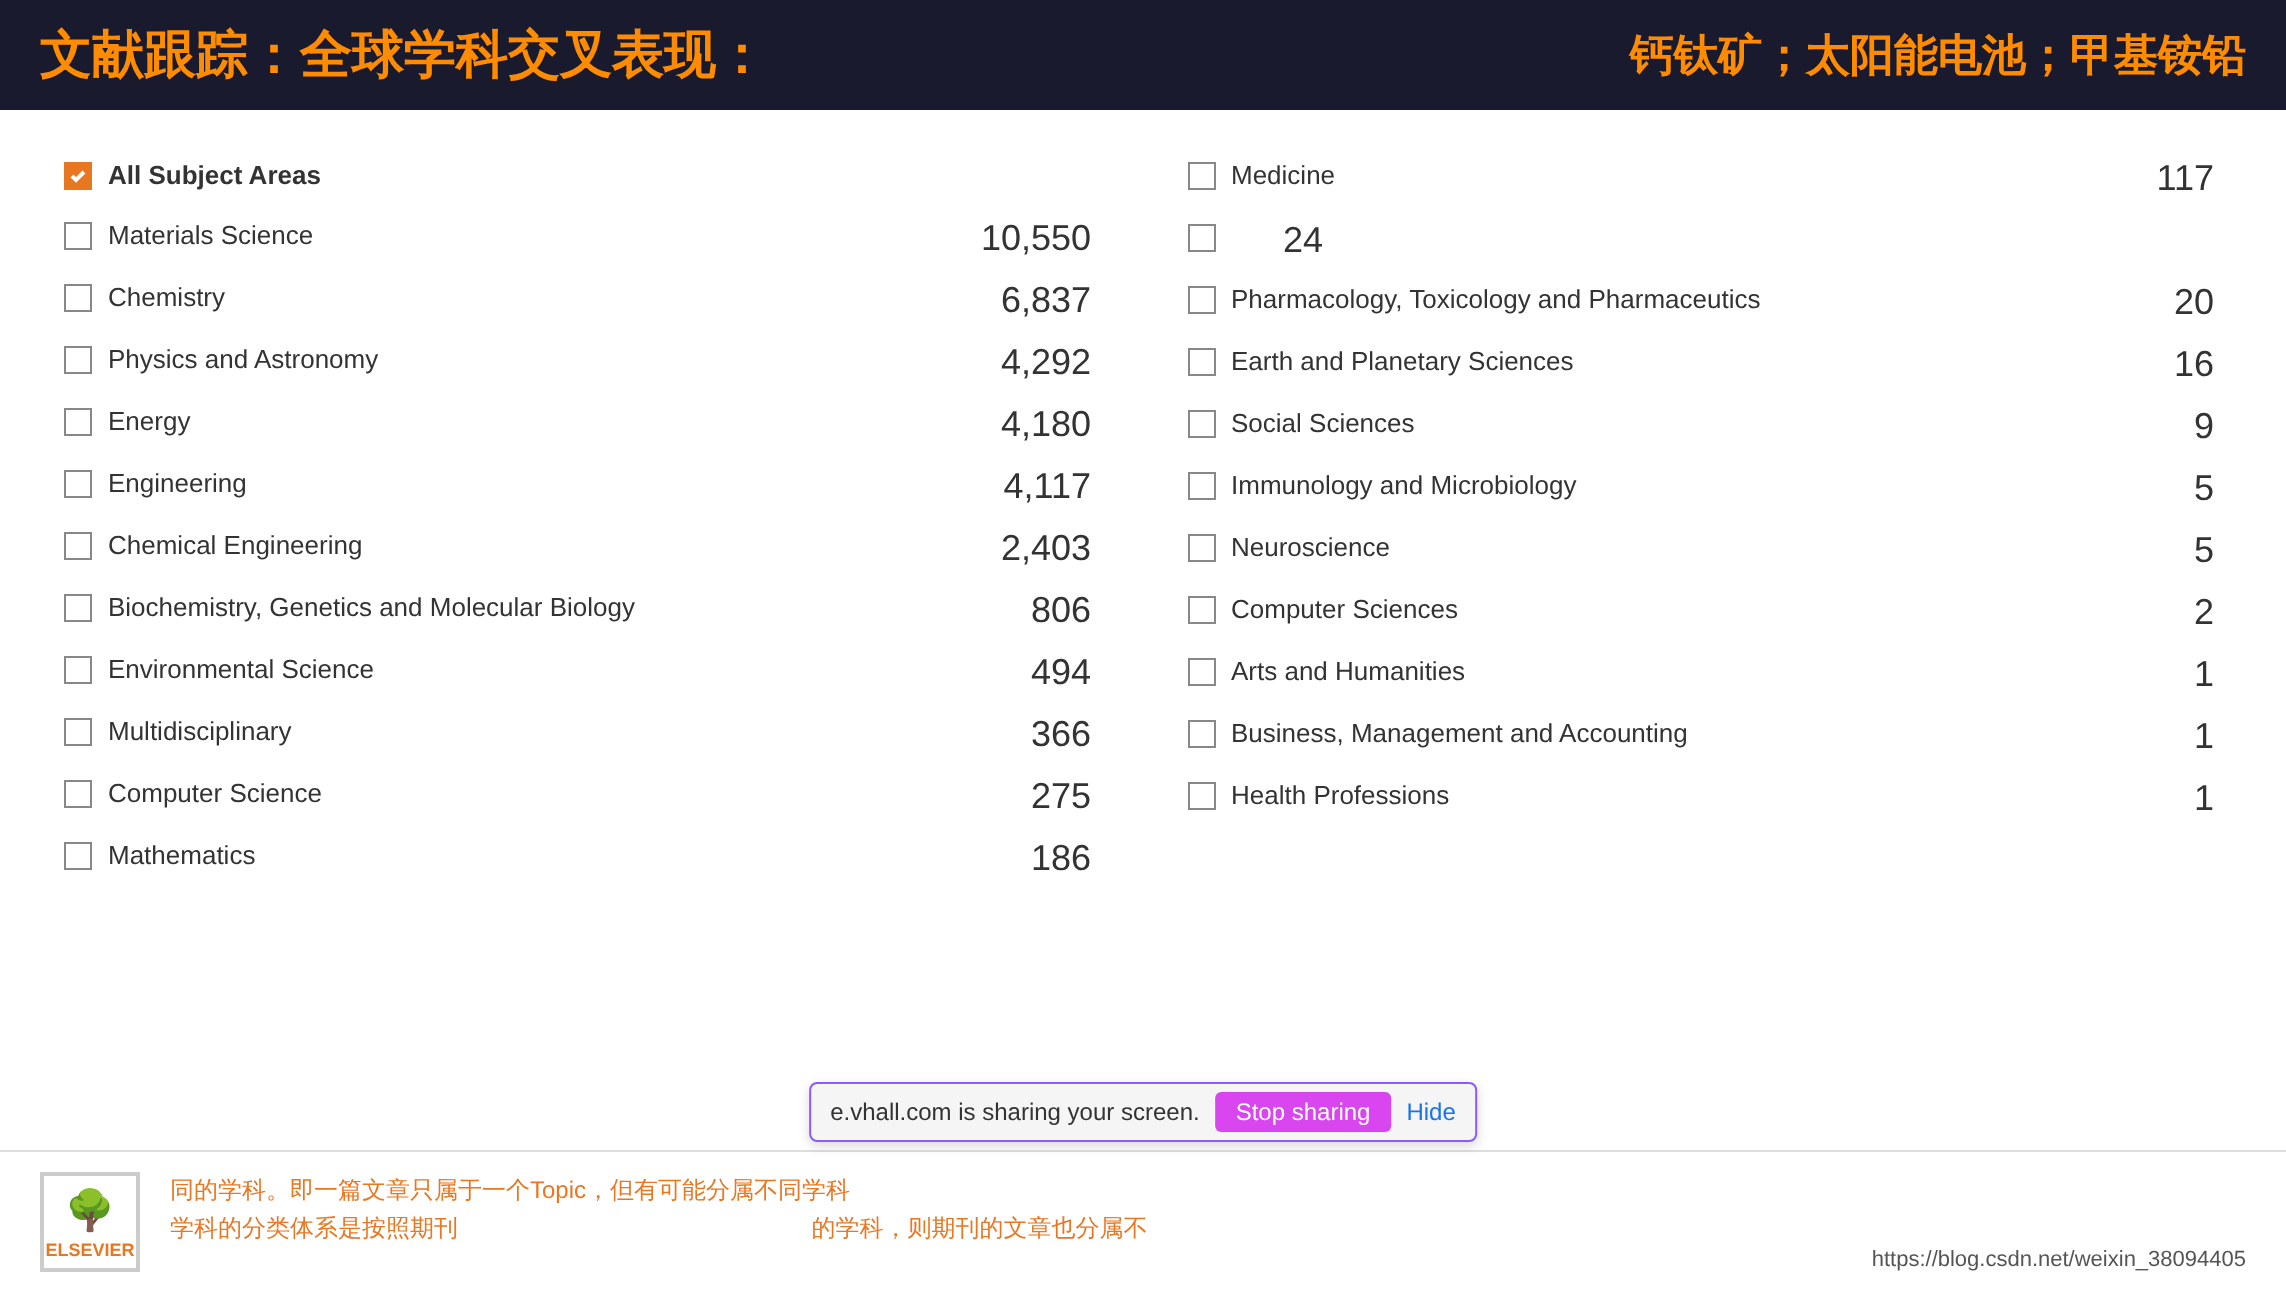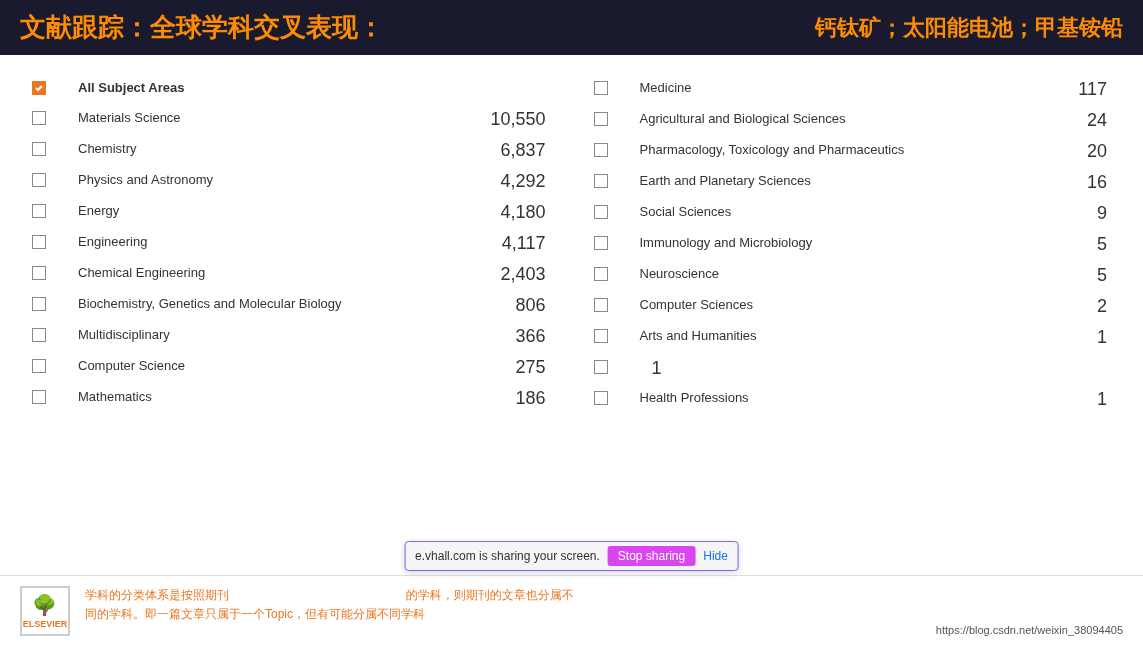--- a/index.html
+++ b/index.html
@@ -74,21 +74,20 @@
       display: flex;
       align-items: center;
       justify-content: center;
     }
 
     .subject-name {
       flex: 1;
       font-size: 13px;
       color: #333;
       line-height: 1.4;
-      margin-left: 24px;
     }
 
     .subject-count {
       font-size: 18px;
       color: #333;
       min-width: 50px;
       text-align: right;
       padding-right: 4px;
     }
 
@@ -253,20 +252,25 @@
         <span class="subject-name">Chemical Engineering</span>
         <span class="subject-count">2,403</span>
       </div>
       <div class="subject-item">
         <span class="checkbox"></span>
         <span class="subject-name">Biochemistry, Genetics and Molecular Biology</span>
         <span class="subject-count">806</span>
       </div>
       <div class="subject-item">
         <span class="checkbox"></span>
+        <span class="subject-name">Environmental Science</span>
+        <span class="subject-count">494</span>
+      </div>
+      <div class="subject-item">
+        <span class="checkbox"></span>
         <span class="subject-name">Multidisciplinary</span>
         <span class="subject-count">366</span>
       </div>
       <div class="subject-item">
         <span class="checkbox"></span>
         <span class="subject-name">Computer Science</span>
         <span class="subject-count">275</span>
       </div>
       <div class="subject-item">
         <span class="checkbox"></span>
@@ -276,21 +280,20 @@
     </div>
 
   <div class="col" id="right-col">
       <div class="subject-item">
         <span class="checkbox"></span>
         <span class="subject-name">Medicine</span>
         <span class="subject-count">117</span>
       </div>
       <div class="subject-item">
         <span class="checkbox"></span>
-        <span class="subject-name">Agricultural and Biological Sciences</span>
         <span class="subject-count">24</span>
       </div>
       <div class="subject-item">
         <span class="checkbox"></span>
         <span class="subject-name">Pharmacology, Toxicology and Pharmaceutics</span>
         <span class="subject-count">20</span>
       </div>
       <div class="subject-item">
         <span class="checkbox"></span>
         <span class="subject-name">Earth and Planetary Sciences</span>
@@ -316,20 +319,21 @@
         <span class="subject-name">Computer Sciences</span>
         <span class="subject-count">2</span>
       </div>
       <div class="subject-item">
         <span class="checkbox"></span>
         <span class="subject-name">Arts and Humanities</span>
         <span class="subject-count">1</span>
       </div>
       <div class="subject-item">
         <span class="checkbox"></span>
+        <span class="subject-name">Business, Management and Accounting</span>
         <span class="subject-count">1</span>
       </div>
       <div class="subject-item">
         <span class="checkbox"></span>
         <span class="subject-name">Health Professions</span>
         <span class="subject-count">1</span>
       </div>
     </div>
 
 </div>
@@ -338,24 +342,24 @@
   <div class="footer-logo">
     <div class="logo-box">
       <div class="logo-inner">
         <span class="logo-tree">🌳</span>
         <span class="elsevier-text">ELSEVIER</span>
       </div>
     </div>
   </div>
   <div class="footer-text">
     <div>
+      同的学科。即一篇文章只属于一个Topic，但有可能分属不同学科
+    </div>
+    <div>
       学科的分类体系是按照期刊 &nbsp;&nbsp;&nbsp;&nbsp;&nbsp;&nbsp;&nbsp; <span style="color:#333"> &nbsp;&nbsp;&nbsp;&nbsp;&nbsp;&nbsp;&nbsp;&nbsp;&nbsp;&nbsp;&nbsp;&nbsp;&nbsp;&nbsp;&nbsp;&nbsp;&nbsp;&nbsp;&nbsp;&nbsp;&nbsp;&nbsp;&nbsp;&nbsp;&nbsp;&nbsp;&nbsp;&nbsp;&nbsp;&nbsp;&nbsp;&nbsp;&nbsp;&nbsp;&nbsp;&nbsp;&nbsp;&nbsp;&nbsp;&nbsp;&nbsp;&nbsp;&nbsp;</span> 的学科，则期刊的文章也分属不
-    </div>
-    <div>
-      同的学科。即一篇文章只属于一个Topic，但有可能分属不同学科
     </div>
   </div>
   <div class="footer-url">https://blog.csdn.net/weixin_38094405</div>
 </div>
 
 <div class="screen-share-bar">
   <span>e.vhall.com is sharing your screen.</span>
   <button class="stop-sharing-btn">Stop sharing</button>
   <button class="hide-btn">Hide</button>
 </div>

